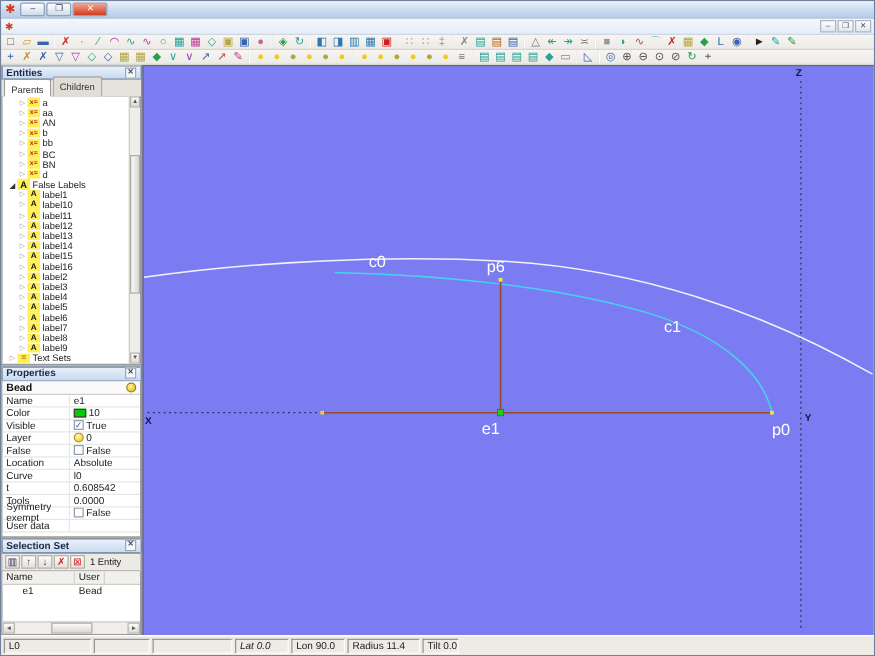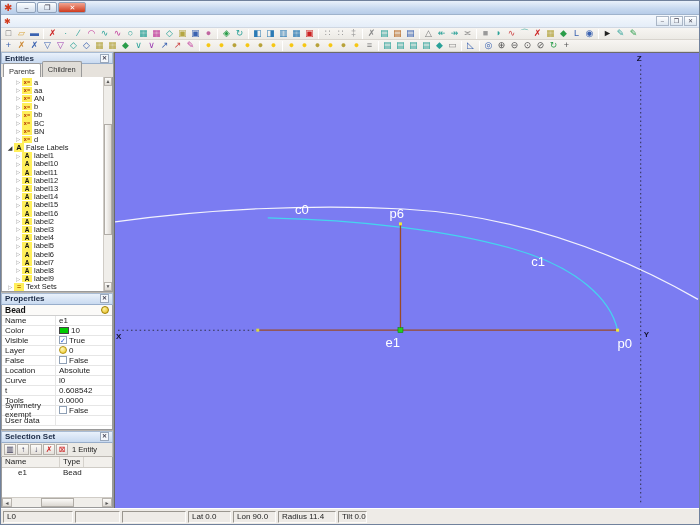--- a/index.html
+++ b/index.html
@@ -511,21 +511,21 @@
             <span class="sel-tb-icon" style="color: rgb(51, 51, 85);">▥</span>
             <span class="sel-tb-icon" style="color: rgb(51, 51, 85);">↑</span>
             <span class="sel-tb-icon" style="color: rgb(51, 51, 85);">↓</span>
             <span class="sel-tb-icon" style="color: rgb(204, 34, 34);">✗</span>
             <span class="sel-tb-icon" style="color: rgb(204, 34, 34);">⊠</span>
             <span class="sel-count">1 Entity</span>
           </div>
         <div class="sel-table">
           <div class="sel-hdr" id="sel-hdr">
               <span class="sel-hcell c0">Name</span>
-              <span class="sel-hcell c1">Type</span>
+              <span class="sel-hcell c1">User</span>
             </div>
           <div id="sel-rows" style="flex:1">
               <div class="sel-row">
                 <span class="sel-cell c0">e1</span>
                 <span class="sel-cell c1">Bead</span>
               </div>
             </div>
           <div class="hscroll">
             <div class="harrow">◄</div>
             <div class="hthumb"></div>
@@ -558,19 +558,19 @@
           <text x="519" y="8" fill="#14142e" font-size="8" font-weight="bold">Z</text>
         </svg>
       </div>
 
   </div>
 
   <div class="statusbar" id="statusbar">
       <div class="st-field" style="width: 70px; flex: 0 0 70px;">L0</div>
       <div class="st-field" style="width: 45px; flex: 0 0 45px;"></div>
       <div class="st-field" style="width: 64px; flex: 0 0 64px;"></div>
-      <div class="st-field" style="width: 43px; flex: 0 0 43px;">Lat 0.0</div>
+      <div class="st-field" style="width: 43px; flex: 0 0 43px; font-style: italic;">Lat 0.0</div>
       <div class="st-field" style="width: 43px; flex: 0 0 43px;">Lon 90.0</div>
       <div class="st-field" style="width: 58px; flex: 0 0 58px;">Radius 11.4</div>
       <div class="st-field" style="width: 29px; flex: 0 0 29px;">Tilt 0.0</div>
     </div>
 
 </div>
 
 </body></html>

